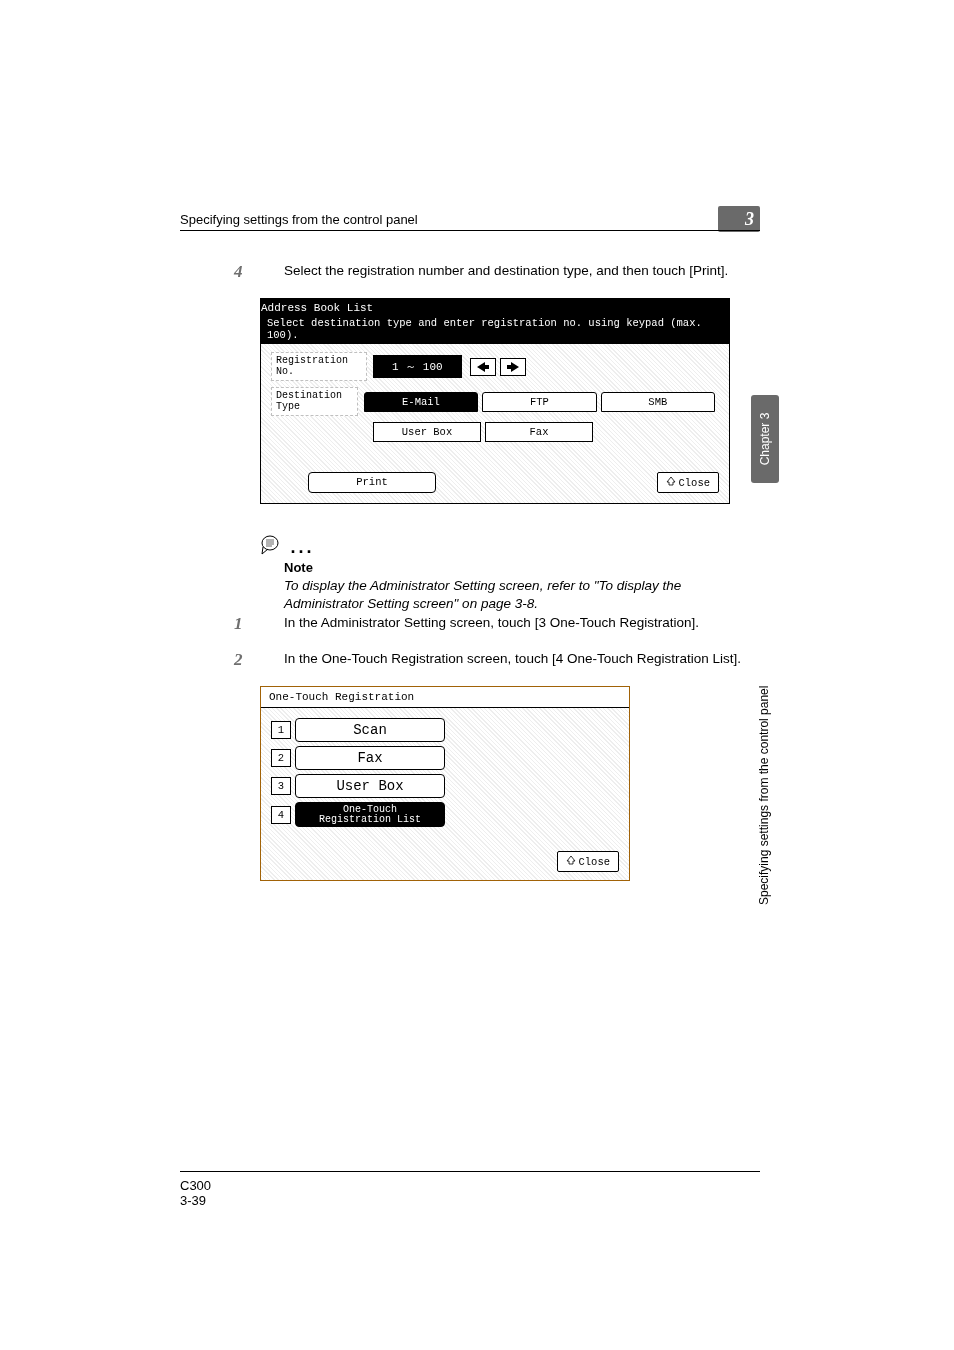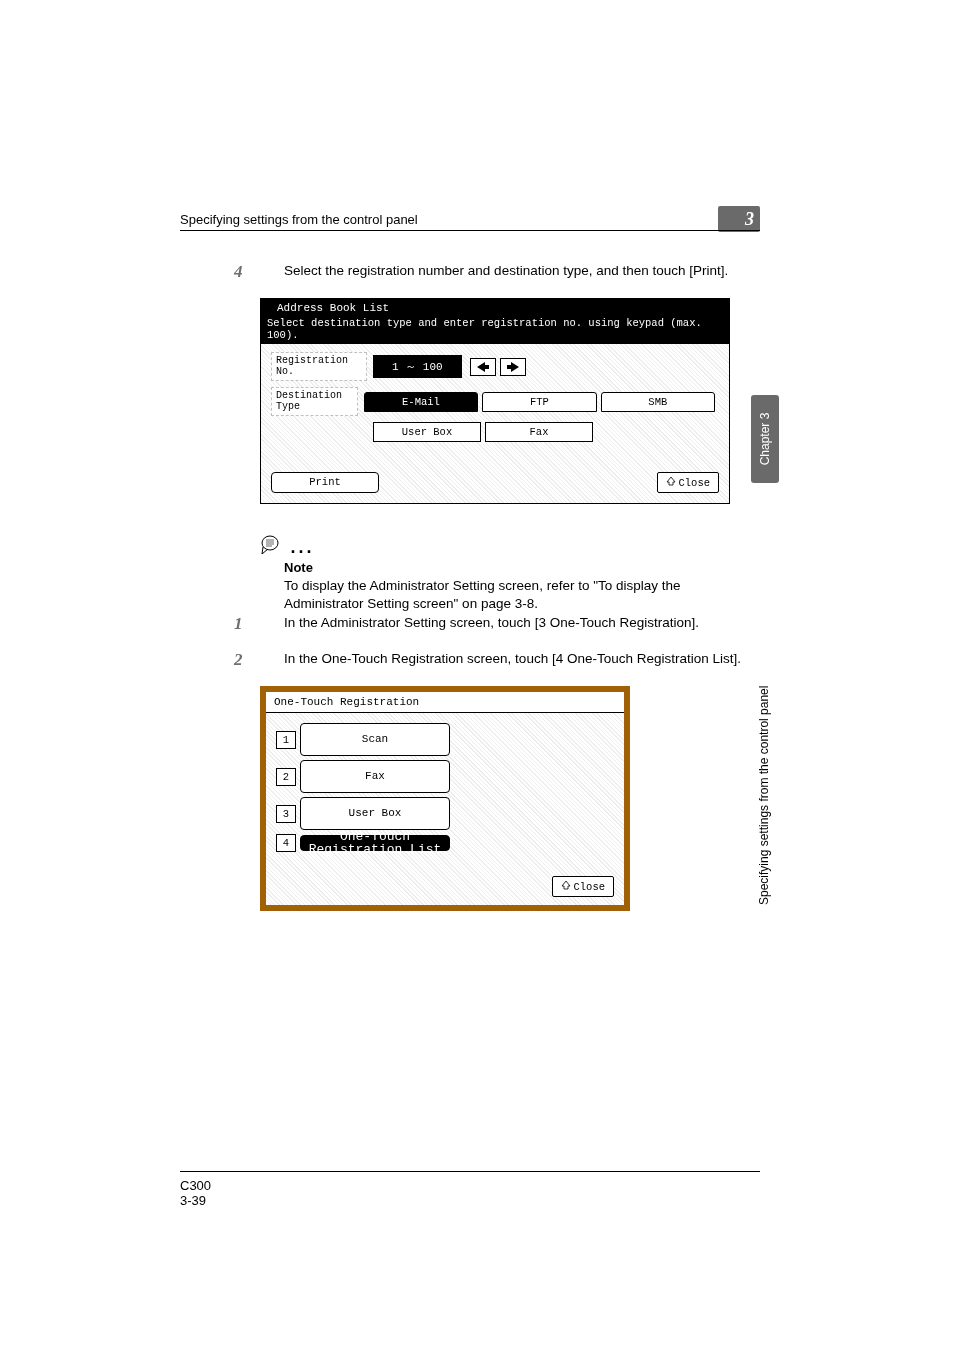--- a/index.html
+++ b/index.html
@@ -14,42 +14,42 @@
   .side-text { position: absolute; right: 181px; top: 505px; width: 16px; height: 400px; writing-mode: vertical-rl; transform: rotate(180deg); font-size: 12px; }
   .body { position: absolute; left: 260px; top: 262px; width: 500px; }
   .step-num { position: absolute; left: -26px; top: 0; font-family: Georgia, 'Times New Roman', serif; font-style: italic; font-weight: bold; font-size: 17px; color: #6f6f6f; }
   .step-block { position: relative; margin-bottom: 18px; }
   .step-text { font-size: 13.5px; line-height: 1.35; margin-left: 24px; }
   .note-block { margin-top: 30px; margin-left: 0; }
   .note-icon { display: inline-block; }
   .note-icon svg { vertical-align: bottom; }
   .note-dots { font-weight: bold; letter-spacing: 3px; font-size: 18px; vertical-align: bottom; margin-left: 2px; }
   .note-label { font-weight: bold; font-size: 13px; margin-top: 2px; margin-left: 24px; }
-  .note-body { font-size: 13.5px; line-height: 1.35; margin-left: 24px; margin-top: 2px; }
+  .note-body { font-style: italic; font-size: 13.5px; line-height: 1.35; margin-left: 24px; margin-top: 2px; }
   .section-heading { font-weight: bold; font-size: 14px; margin-top: 26px; margin-bottom: 18px; margin-left: -26px; }
   .screenshot { margin-top: 10px; margin-left: 0; border: 1px solid #000; }
-  .screenshot .titlebar { background: #000; color: #fff; font-family: 'Courier New', monospace; font-size: 11px; padding: 3px 16px; }
+  .screenshot .titlebar { background: #000; color: #fff; font-family: 'Courier New', monospace; font-size: 11px; padding: 3px 0; }
   .screenshot .subtitle { background: #000; color: #fff; font-family: 'Courier New', monospace; font-size: 10.5px; padding: 0 23px 3px 6px; }
   .screenshot .panel { background: repeating-linear-gradient(45deg, #eee, #eee 1px, #fff 1px, #fff 3px); padding: 8px 10px 10px 10px; font-family: 'Courier New', monospace; font-size: 10px; position: relative; }
   .panel-row { display: flex; align-items: center; margin-bottom: 6px; }
   .panel-label { width: 96px; font-family: 'Courier New', monospace; font-size: 10px; line-height: 1.05; background: #fff; border: 1px dashed #c0c0c0; padding: 3px 4px; margin-right: 6px; }
   .pill { background: #000; color: #fff; border-radius: 0; padding: 3px 18px; font-family: 'Courier New', monospace; font-size: 11px; margin-right: 4px; border: 1px solid #000; }
   .arrow-btn { background: #fff; border: 1px solid #000; width: 26px; height: 18px; display: inline-flex; align-items: center; justify-content: center; margin-left: 4px; font-size: 11px; }
   .tab-btn { background: #fff; border: 1px solid #000; padding: 3px 0; width: 128px; text-align: center; font-family: 'Courier New', monospace; font-size: 10.5px; margin-right: 4px; border-radius: 3px 3px 0 0; }
   .tab-btn.sel { background: #000; color: #fff; }
   .btn { background: #fff; border: 1px solid #000; padding: 3px 0; width: 108px; text-align: center; font-family: 'Courier New', monospace; font-size: 10.5px; margin-right: 4px; }
   .bottom-row { display: flex; justify-content: space-between; margin-top: 30px; }
-  .print-btn { background: #fff; border: 1px solid #000; padding: 3px 0; width: 108px; text-align: center; font-family: 'Courier New', monospace; font-size: 10.5px; border-radius: 4px; }
+  .print-btn { background: #fff; border: 1px solid #000; padding: 3px 0; width: 128px; text-align: center; font-family: 'Courier New', monospace; font-size: 10.5px; border-radius: 4px; margin-left: 37px; }
   .close-btn { background: #fff; border: 1px solid #000; padding: 3px 8px; font-family: 'Courier New', monospace; font-size: 10.5px; border-radius: 2px; display: inline-flex; align-items: center; gap: 2px; }
-  .screenshot2 { margin-top: 12px; margin-left: 0; border: 6px solid #a16207; width: 370px; }
+  .screenshot2 { margin-top: 12px; margin-left: 0; border: 1px solid #a16207; width: 370px; }
   .screenshot2 .titlebar2 { background: #fff; color: #000; font-family: 'Courier New', monospace; font-size: 11px; padding: 4px 8px; border-bottom: 1px solid #000; }
   .screenshot2 .panel2 { background: repeating-linear-gradient(45deg, #eee, #eee 1px, #fff 1px, #fff 3px); padding: 10px 10px 8px 10px; font-family: 'Courier New', monospace; font-size: 10px; }
   .menu-item { display: flex; align-items: center; margin-bottom: 4px; }
   .menu-num { background: #fff; border: 1px solid #000; width: 20px; height: 18px; display: inline-flex; align-items: center; justify-content: center; margin-right: 4px; font-size: 10.5px; }
-  .menu-btn { background: #fff; border: 1px solid #000; width: 150px; height: 33px; display: inline-flex; align-items: center; justify-content: center; font-size: 11px; border-radius: 4px; line-height: 1; text-align: center; }
+  .menu-btn { background: #fff; border: 1px solid #000; width: 150px; height: 24px; display: inline-flex; align-items: center; justify-content: center; font-size: 14px; border-radius: 4px; line-height: 1; text-align: center; }
   .menu-btn.sel { background: #000; color: #fff; }
   .panel2 .bottom2 { display: flex; justify-content: flex-end; margin-top: 24px; }
   .footer { position: absolute; left: 180px; bottom: 142px; width: 580px; border-top: 1px solid #000; padding-top: 6px; display: flex; justify-content: space-between; font-size: 13px; flex-direction: column; }
 </style>
 </head>
 <body>
 
 <div class="page">
 
   <div class="header-text">Specifying settings from the control panel</div>
@@ -151,21 +151,21 @@
         <div class="menu-item">
           <div class="menu-num">2</div>
           <div class="menu-btn">Fax</div>
         </div>
         <div class="menu-item">
           <div class="menu-num">3</div>
           <div class="menu-btn">User Box</div>
         </div>
         <div class="menu-item">
           <div class="menu-num">4</div>
-          <div class="menu-btn sel" style="white-space:pre-line; height:16px; font-size:13px;">One-Touch
+          <div class="menu-btn sel" style="white-space:pre-line; height:25px; font-size:10px;">One-Touch
 Registration List</div>
         </div>
         <div class="bottom2">
           <div class="close-btn">
             <span>
               <svg width="10" height="10" viewBox="0 0 10 10">
                   <polygon points="5,1 9,6 7,6 7,9 3,9 3,6 1,6" fill="none" stroke="#000" stroke-width="0.8"></polygon>
                 </svg>
             </span>
             <span>Close</span>

